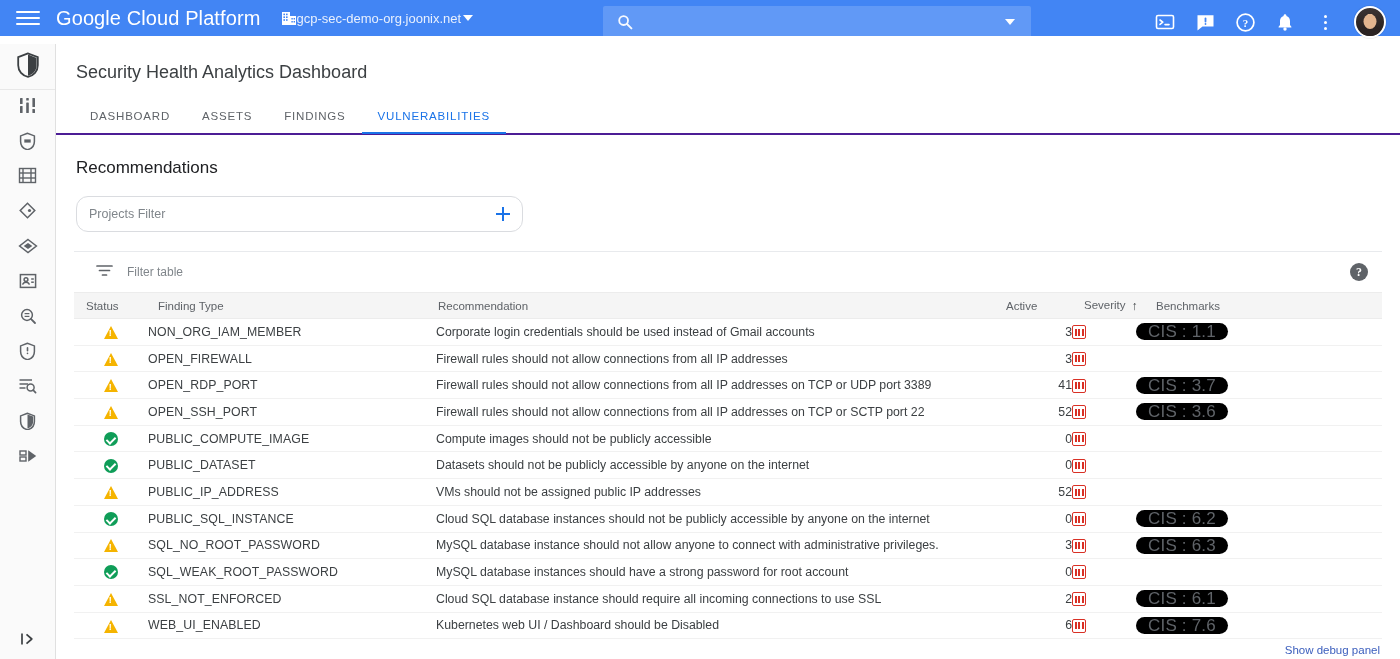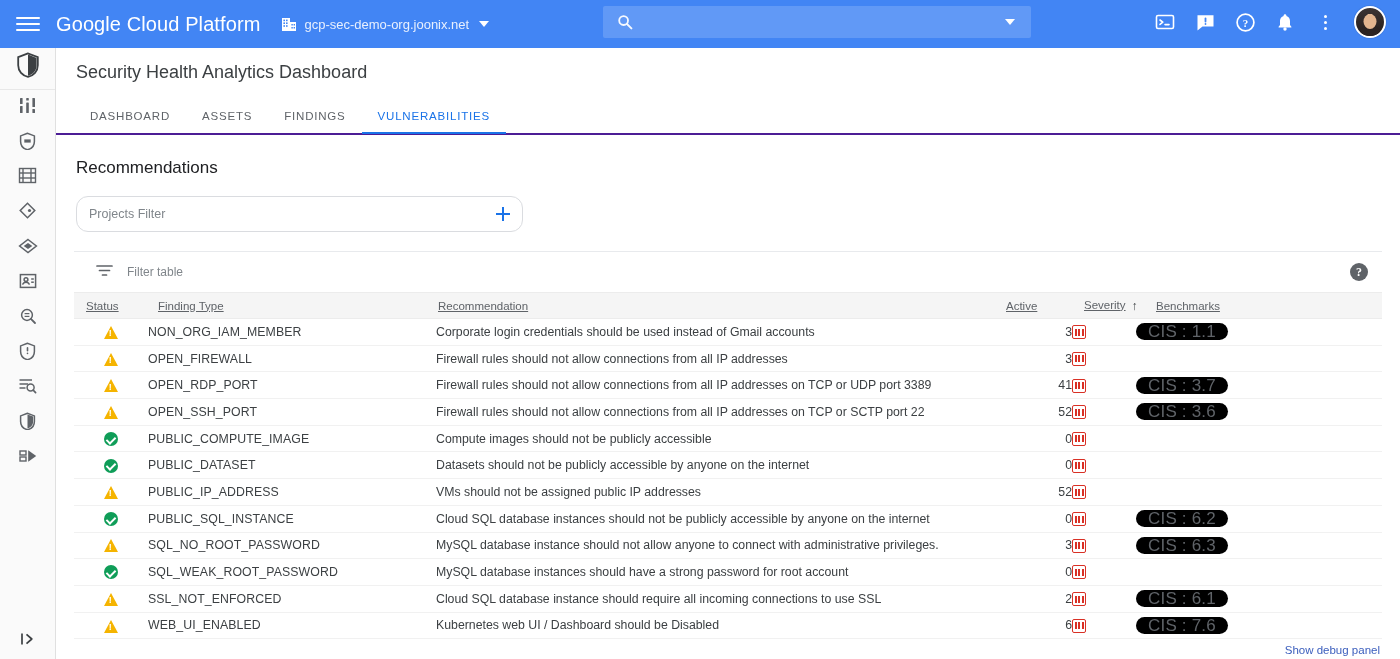--- a/index.html
+++ b/index.html
@@ -8,40 +8,40 @@
     width: 1400px; height: 659px;
     overflow: hidden;
     background: #fff;
     font-family: "Liberation Sans", sans-serif;
     -webkit-font-smoothing: antialiased;
   }
 
   
   .topbar {
     position: absolute; top: 0; left: 0;
-    width: 1400px; height: 48px;
+    width: 1400px; height: 36px;
     background: #4285f4;
     display: flex; align-items: center;
     color: #fff;
     z-index: 20;
   }
   .hamburger {
     width: 24px; height: 24px;
     margin-left: 16px; margin-right: 16px;
     display: flex; flex-direction: column; justify-content: center; gap: 4px;
     cursor: pointer;
   }
   .hamburger i { display: block; height: 2px; background: #fff; border-radius: 1px; }
   .brand {
     font-size: 20px; letter-spacing: .1px; font-weight: 400;
     color: #fff; white-space: nowrap;
     margin-right: 22px;
   }
   .project-chip {
-    display: flex; align-items: center; gap: 8px;
+    display: flex; align-items: center; 
     font-size: 13px; color: #e8f0fe; cursor: pointer; white-space: nowrap;
   }
   .proj-icon { width: 14px; height: 15px; position: relative; }
   .caret-down {
     width: 0; height: 0;
     border-left: 5px solid transparent; border-right: 5px solid transparent;
     border-top: 6px solid #fff; margin-left: 2px;
   }
   .searchwrap {
     position: absolute; left: 603px; top: 6px;
@@ -184,21 +184,20 @@
     cursor: pointer; margin-right: 4px; font-family: "Liberation Serif", serif;
   }
 
   table.rec { width: 100%; border-collapse: collapse; table-layout: fixed; }
   table.rec thead th {
     background: #f5f5f5;
     font-size: 11.5px; font-weight: 500; color: #5f6368;
     text-align: left; height: 26px; padding: 0;
     border-top: 1px solid #ececec; border-bottom: 1px solid #ececec;
     white-space: nowrap;
-    text-decoration: underline;
   }
   table.rec tbody td {
     font-size: 12.3px; color: #3c4043;
     height: 26.7px; padding: 0;
     border-bottom: 1px solid #f1f1f1;
     white-space: nowrap; overflow: hidden; text-overflow: ellipsis;
   }
   .c-status { width: 74px; text-align: center; }
   .c-type   { width: 288px; }
   .c-rec    { width: 570px; }

